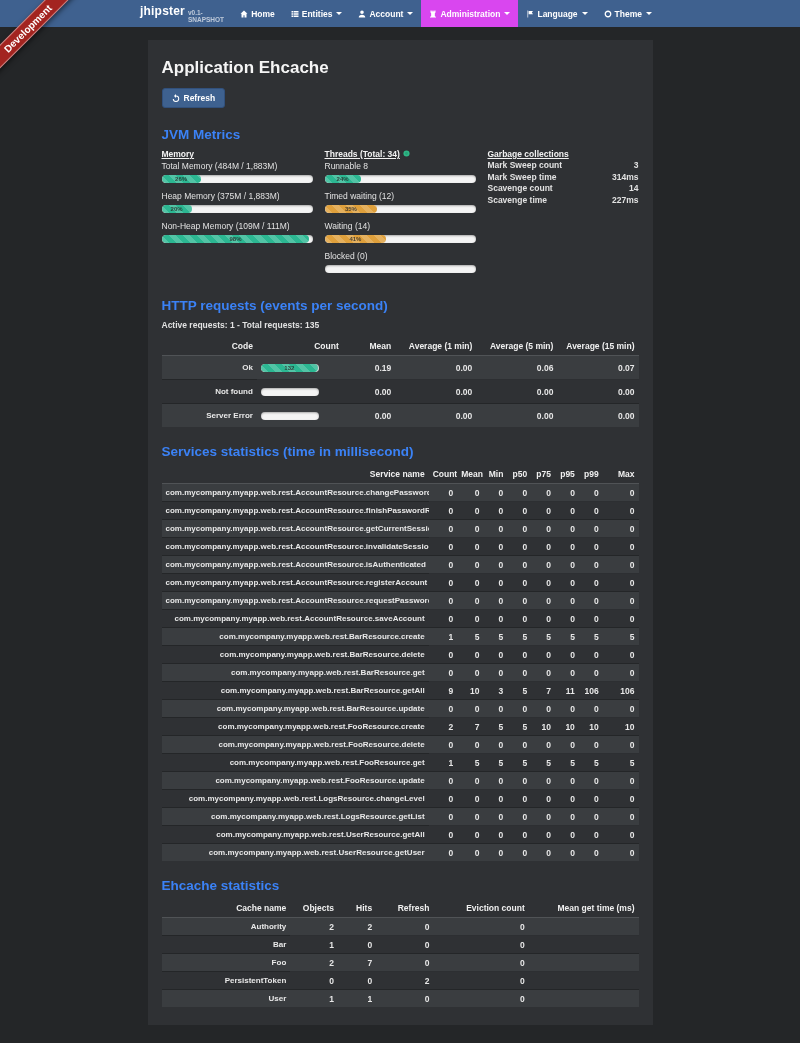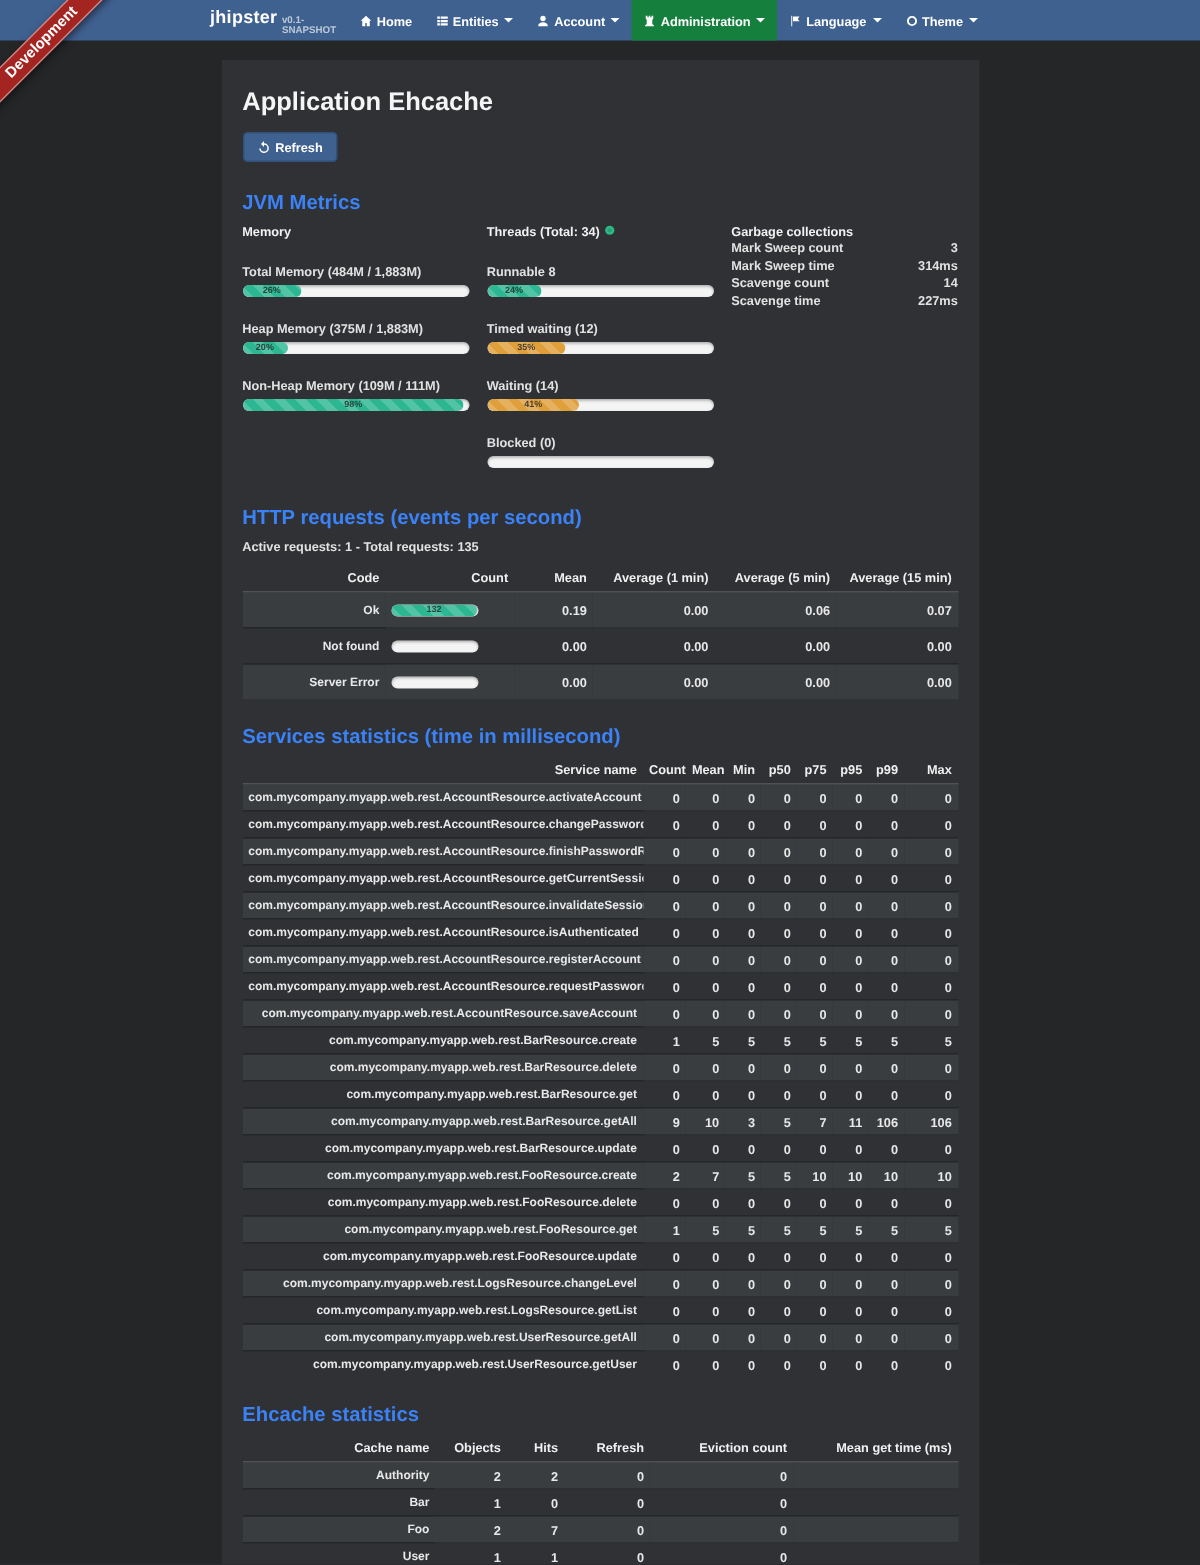--- a/index.html
+++ b/index.html
@@ -12,21 +12,21 @@
     overflow:hidden;
   }
   
   .navbar { height:27px; background:#3F618F; }
   .nav-container { width:520px; margin:0 auto; height:100%; display:flex; align-items:center; justify-content:center; }
   .brand { display:flex; align-items:baseline; gap:3px; cursor:pointer; }
   .brand-name { font-weight:700; font-size:12px; color:#fff; letter-spacing:.2px; }
   .brand-version { font-size:6.5px; color:rgba(255,255,255,.65); font-weight:700; }
   .nav-menu { display:flex; height:100%; }
   .nav-item { display:flex; align-items:center; gap:3px; padding:0 8px; font-size:8.5px; font-weight:700; color:#fff; cursor:pointer; white-space:nowrap; }
-  .nav-item.active { background:#15803d; }
+  .nav-item.active { background:#d946ef; }
   .nav-icon svg { display:block; fill:#fff; }
   .caret { width:0; height:0; border-left:3px solid transparent; border-right:3px solid transparent; border-top:3px solid #fff; margin-left:1px; }
   
   .ribbon {
     position:absolute; top:20px; left:-42px; width:140px; z-index:20;
     transform:rotate(-45deg);
     background:#a32420;
     border-top:1px solid rgba(255,255,255,.45);
     border-bottom:1px solid rgba(255,255,255,.45);
     box-shadow:0 2px 5px rgba(0,0,0,.5);
@@ -34,22 +34,22 @@
   }
   
   .card { width:505px; margin:13px auto 0; background:#2F3134; padding:11px 14px 18px; }
   h1 { font-size:17px; font-weight:700; color:#f5f5f5; margin:7px 0 10px; }
   h2 { font-size:13.5px; font-weight:700; color:#3b82f6; margin:17px 0 7px; }
   .btn-refresh { background:#3E618F; border:1px solid #31507c; border-radius:3px; color:#fff; font-family:inherit; font-size:8.5px; font-weight:700; padding:4px 9px; display:inline-flex; align-items:center; gap:4px; cursor:pointer; margin-bottom:2px; }
   .btn-refresh svg { fill:#fff; display:block; }
   
   .jvm-grid { display:flex; gap:12px; margin-bottom:4px; }
   .jvm-col { flex:1; min-width:0; }
-  .col-title { font-size:8.5px; font-weight:700; color:#f2f2f2; display:flex; align-items:center; gap:3px; line-height:11px; }
-  .metric-label { font-size:8.5px; font-weight:700; margin:16px 0 3px; line-height:11px; }
+  .col-title { font-size:8.5px; font-weight:700; color:#f2f2f2; display:flex; align-items:center; gap:3px; line-height:11px;text-decoration:underline; }
+  .metric-label { font-size:8.5px; font-weight:400; margin:1px 0 3px; line-height:11px; }
   .metric-block { margin-bottom:8px; }
   .progress { height:8px; background:#f4f4f4; border-radius:4px; box-shadow:inset 0 1px 2px rgba(0,0,0,.3); overflow:hidden; position:relative; }
   .bar-fill {
     height:100%; border-radius:4px;
     display:flex; align-items:center; justify-content:center;
     background-image:repeating-linear-gradient(45deg, rgba(255,255,255,.18) 0 5px, transparent 5px 10px);
   }
   .bar-label { font-size:6px; font-weight:700; color:rgba(35,35,35,.8); white-space:nowrap; line-height:8px; }
   .gc-row { display:flex; justify-content:space-between; font-size:8.5px; font-weight:700; line-height:11.5px; }
   
@@ -317,31 +317,20 @@
         <th>Min</th>
         <th>p50</th>
         <th>p75</th>
         <th>p95</th>
         <th>p99</th>
         <th>Max</th>
       </tr>
     </thead>
     <tbody id="services-body">
         <tr>
-          <td class="cell-name">com.mycompany.myapp.web.rest.AccountResource.activateAccount</td>
-          <td class="cell-num">0</td>
-          <td class="cell-num">0</td>
-          <td class="cell-num">0</td>
-          <td class="cell-num">0</td>
-          <td class="cell-num">0</td>
-          <td class="cell-num">0</td>
-          <td class="cell-num">0</td>
-          <td class="cell-num">0</td>
-        </tr>
-        <tr>
           <td class="cell-name">com.mycompany.myapp.web.rest.AccountResource.changePassword</td>
           <td class="cell-num">0</td>
           <td class="cell-num">0</td>
           <td class="cell-num">0</td>
           <td class="cell-num">0</td>
           <td class="cell-num">0</td>
           <td class="cell-num">0</td>
           <td class="cell-num">0</td>
           <td class="cell-num">0</td>
         </tr>
@@ -608,20 +597,28 @@
         </tr>
         <tr>
           <td class="cell-name">Foo</td>
           <td class="cell-num">2</td>
           <td class="cell-num">7</td>
           <td class="cell-num">0</td>
           <td class="cell-num">0</td>
           <td class="cell-num"></td>
         </tr>
         <tr>
+          <td class="cell-name">PersistentToken</td>
+          <td class="cell-num">0</td>
+          <td class="cell-num">0</td>
+          <td class="cell-num">2</td>
+          <td class="cell-num">0</td>
+          <td class="cell-num"></td>
+        </tr>
+        <tr>
           <td class="cell-name">User</td>
           <td class="cell-num">1</td>
           <td class="cell-num">1</td>
           <td class="cell-num">0</td>
           <td class="cell-num">0</td>
           <td class="cell-num"></td>
         </tr>
       </tbody>
   </table>
 

